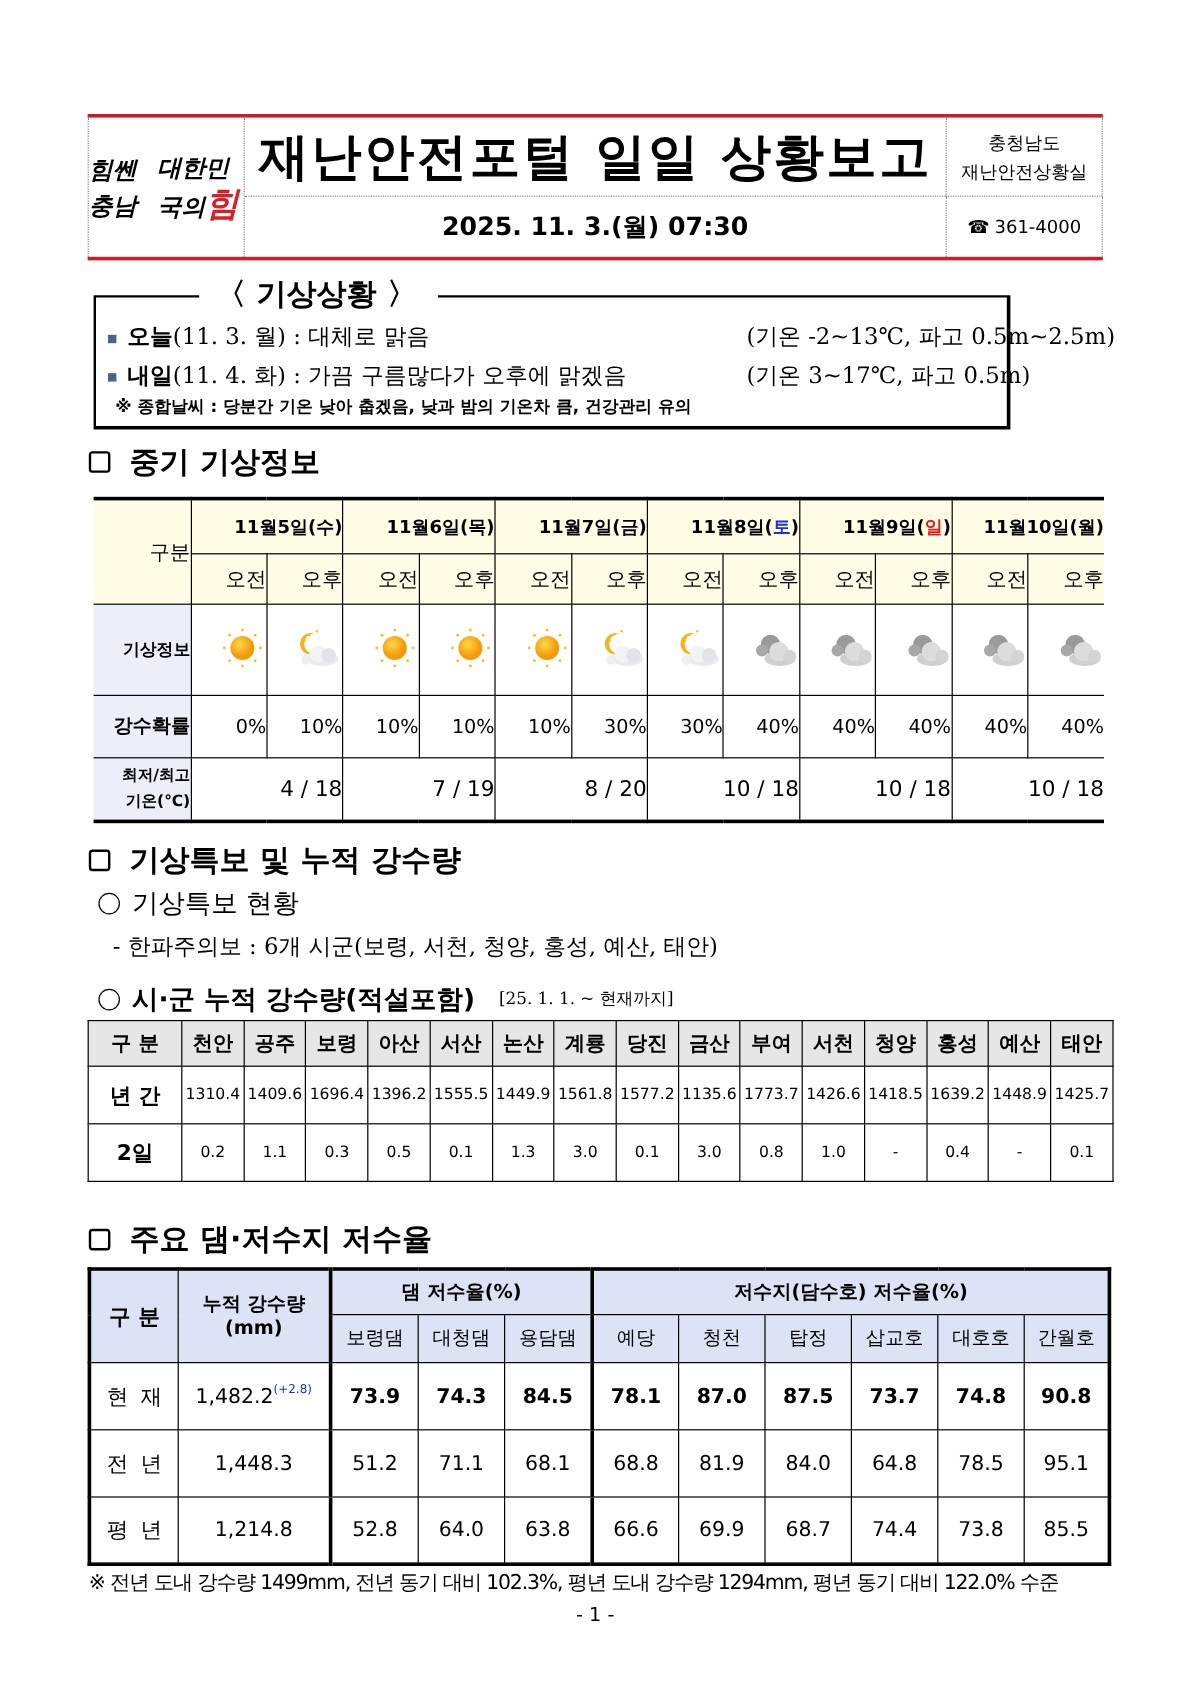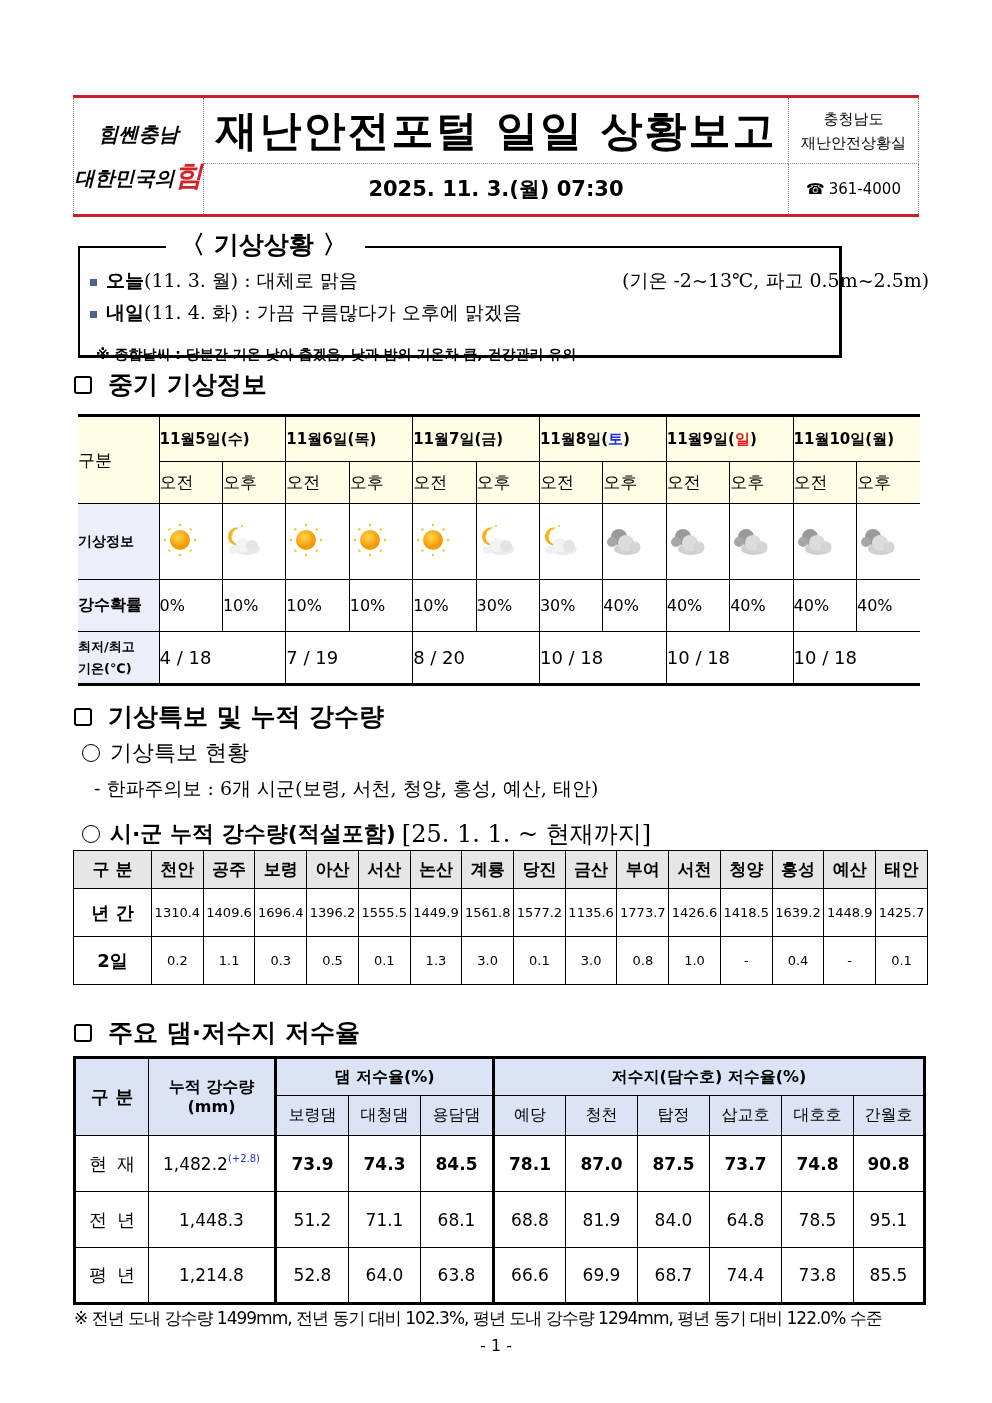--- a/index.html
+++ b/index.html
@@ -8,21 +8,21 @@
 
   
   .header {
     position: absolute; left: 73px; top: 95px; width: 846px; height: 122px;
     border-top: 3px solid #c8202a; border-bottom: 3px solid #c8202a;
     display: grid; grid-template-columns: 131px 584px 131px; grid-template-rows: 66px 50px;
   }
   .hdr-logo {
     grid-row: 1 / span 2; grid-column: 1;
     border-right: 1px dotted #888; border-left: 1px dotted #888;
-    display: flex; flex-direction: column; justify-content: center; align-items: center;
+    display: flex; flex-direction: row; justify-content: flex-start; align-items: center;
     font-family: "DejaVu Serif", serif; font-weight: bold; font-style: italic; font-size: 20px; line-height: 30px; gap: 12px;
   }
   .hdr-logo .accent { color: #d61f26; font-size: 28px; }
   .hdr-title {
     grid-row: 1; grid-column: 2; border-bottom: 1px dotted #888;
     display: flex; align-items: center; justify-content: center;
     font-size: 42px; font-weight: bold; letter-spacing: 2px;
   }
   .hdr-org {
     grid-row: 1; grid-column: 3; border-left: 1px dotted #888; border-bottom: 1px dotted #888; border-right: 1px dotted #888;
@@ -45,35 +45,35 @@
     border: 2px solid #000; border-right-width: 3px; border-bottom-width: 3px;
   }
   .wx-title {
     position: absolute; left: 86px; top: -20px; background: #fff; padding: 0 18px 0 14px;
     font-size: 25px; font-weight: bold;
   }
   .wx-line { position: absolute; left: 10px; font-size: 19px; font-family: "DejaVu Serif", serif; white-space: nowrap; }
   .wx-line .bullet { display: inline-block; width: 7px; height: 7px; background: #4a6391; margin-right: 9px; vertical-align: middle; }
   .wx-line .lbl { font-weight: bold; font-family: "DejaVu Sans", sans-serif; }
   .wx-line .right { position: absolute; }
-  .wx-note { position: absolute; left: 16px; top: 98px; font-size: 14px; font-weight: bold; }
+  .wx-note { position: absolute; left: 16px; top: 82px; font-size: 14px; font-weight: bold; }
 
   
   .sec-title { position: absolute; left: 74px; font-size: 25px; font-weight: bold; display: flex; align-items: center; }
   .sec-title .box { display: inline-block; width: 18px; height: 18px; border: 2px solid #000; border-radius: 3px; margin-right: 16px; }
   .sub-title { position: absolute; left: 82px; font-size: 22px; font-family: "DejaVu Serif", serif; display: flex; align-items: center; white-space: nowrap; }
   .sub-title .circle { display: inline-block; width: 18px; height: 18px; border: 1.5px solid #000; border-radius: 50%; margin-right: 10px; }
   .sub-title.bold .txt { font-family: "DejaVu Sans", sans-serif; font-weight: bold; }
-  .sub-title .range { font-size: 24px; margin-left: 6px; font-family: "DejaVu Serif", serif; font-weight: normal; }
+  .sub-title .range { font-size: 14px; margin-left: 20px; font-family: "DejaVu Serif", serif; font-weight: normal; }
   .dash-line { position: absolute; left: 94px; font-size: 19px; font-family: "DejaVu Serif", serif; }
 
   
   table { border-collapse: collapse; table-layout: fixed; }
   .fc-table { position: absolute; left: 78px; top: 414px; width: 842px; border-top: 3px solid #000; border-bottom: 3px solid #000; }
-  .fc-table td, .fc-table th { border: 1px solid #000; text-align: left; vertical-align: middle; }
+  .fc-table td, .fc-table th { border: 1px solid #000; text-align: right; vertical-align: middle; }
   .fc-table th { background: #fffde6; font-weight: normal; }
   .fc-table th.day { font-size: 15px; font-weight: bold; height: 46px; }
   .fc-table th.ampm { font-size: 17px; height: 42px; }
   .fc-table th.gubun { font-size: 17px; }
   .fc-table td.rowhdr { background: #eceef9; font-size: 14px; font-weight: bold; }
   .fc-table tr.icons td { height: 76px; }
   .fc-table tr.prob td { height: 52px; font-size: 16px; }
   .fc-table tr.temp td { height: 53px; font-size: 18px; }
   .fc-table tr.temp td.rowhdr { font-size: 13px; line-height: 22px; }
   .fc-table td, .fc-table th { border-left-width: 1px; }
@@ -128,20 +128,21 @@
 </div>
 
 <div class="wx-box">
   <div class="wx-title">〈 기상상황 〉</div>
   <div class="wx-line" style="top:20px;">
     <span class="bullet"></span><span class="lbl">오늘</span><span>(11. 3. 월) : 대체로 맑음</span>
     <span class="right" style="left:532px;">(기온 -2~13℃, 파고 0.5m~2.5m)</span>
   </div>
   <div class="wx-line" style="top:52px;text-align:center;">
     <span class="bullet"></span><span class="lbl">내일</span><span>(11. 4. 화) : 가끔 구름많다가 오후에 맑겠음</span>
+    <span class="right" style="left:532px;">(기온  3~17℃, 파고 0.5m)</span>
   </div>
   <div class="wx-note">※ 종합날씨 : 당분간 기온 낮아 춥겠음, 낮과 밤의 기온차 큼, 건강관리 유의</div>
 </div>
 
 <div class="sec-title" style="top:368px;">
   <span class="box"></span>
   <span>중기 기상정보</span>
 </div>
 
 <table class="fc-table">

